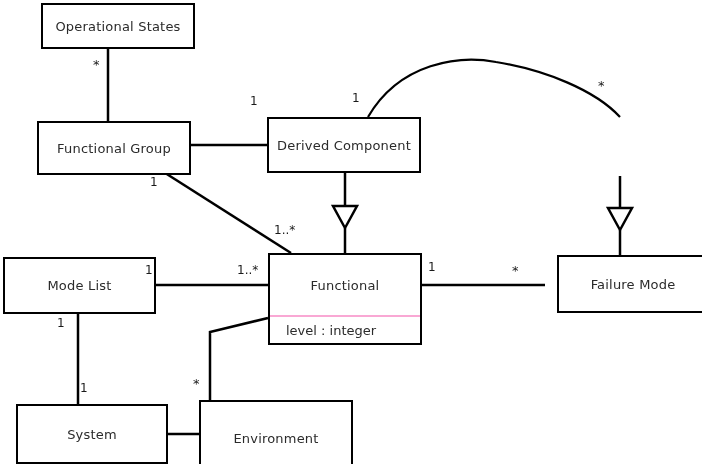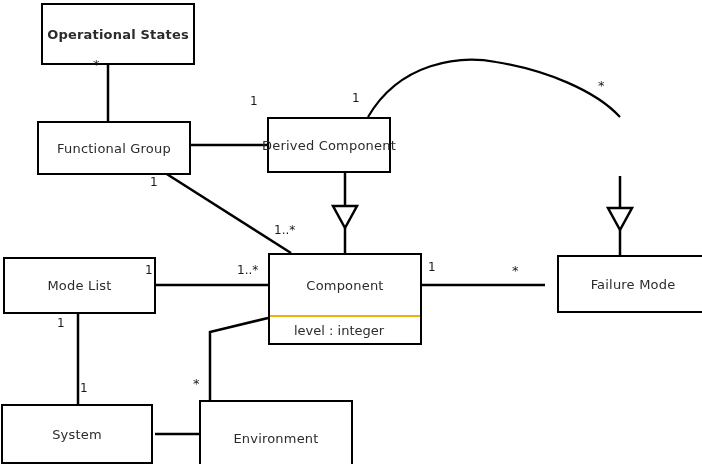--- a/index.html
+++ b/index.html
@@ -38,24 +38,24 @@
     flex: 1 1 auto;
     display: flex;
     align-items: center;
     justify-content: center;
     font-size: 13px;
     color: #2b2b2b;
     letter-spacing: 0.2px;
     white-space: nowrap;
   }
   .uml-attr-compartment {
-    border-top: 2px solid #eab308;
+    border-top: 2px solid #f9a8d4;
     display: flex;
     align-items: center;
-    padding-left: 24px;
+    padding-left: 16px;
     font-size: 13px;
     color: #2b2b2b;
     white-space: nowrap;
     height: 26px;
     flex: 0 0 auto;
   }
   .multiplicity {
     position: absolute;
     font-size: 12px;
     color: #1a1a1a;
@@ -94,47 +94,47 @@
 
     <line x1="422" y1="285" x2="545" y2="285" stroke="#000000" stroke-width="2.5"></line>
 
     <line x1="78" y1="314" x2="78" y2="404" stroke="#000000" stroke-width="2.5"></line>
 
     <line x1="155" y1="434" x2="199" y2="434" stroke="#000000" stroke-width="2.5"></line>
 
     <polyline points="210,400 210,332 268,318" fill="none" stroke="#000000" stroke-width="2.5"></polyline>
   </svg>
 
-  <div class="uml-class" style="left:41px; top:3px; width:154px; height:62px;font-weight:bold;">
+  <div class="uml-class" style="left:41px; top:3px; width:154px; height:46px;">
     <div class="uml-name-compartment">Operational States</div>
   </div>
 
   <div class="uml-class" style="left:37px; top:121px; width:154px; height:54px;">
     <div class="uml-name-compartment">Functional Group</div>
   </div>
 
-  <div class="uml-class" style="left:267px; top:117px; width:124px; height:56px;">
+  <div class="uml-class" style="left:267px; top:117px; width:154px; height:56px;">
     <div class="uml-name-compartment">Derived Component</div>
   </div>
 
 
   <div class="uml-class" style="left:3px; top:257px; width:153px; height:57px;">
     <div class="uml-name-compartment">Mode List</div>
   </div>
 
   <div class="uml-class" style="left:268px; top:253px; width:154px; height:92px;">
-    <div class="uml-name-compartment">Component</div>
+    <div class="uml-name-compartment">Functional</div>
     <div class="uml-attr-compartment">level : integer</div>
   </div>
 
   <div class="uml-class" style="left:557px; top:255px; width:152px; height:58px;">
     <div class="uml-name-compartment">Failure Mode</div>
   </div>
 
-  <div class="uml-class" style="left:1px; top:404px; width:152px; height:60px;text-align:center;">
+  <div class="uml-class" style="left:16px; top:404px; width:152px; height:60px;text-align:center;">
     <div class="uml-name-compartment">System</div>
   </div>
 
   <div class="uml-class" style="left:199px; top:400px; width:154px; height:76px;">
     <div class="uml-name-compartment">Environment</div>
   </div>
 
   <div class="multiplicity mult-star" style="left:93px; top:58px;">*</div>
 
   <div class="multiplicity" style="left:250px; top:95px;">1</div>

